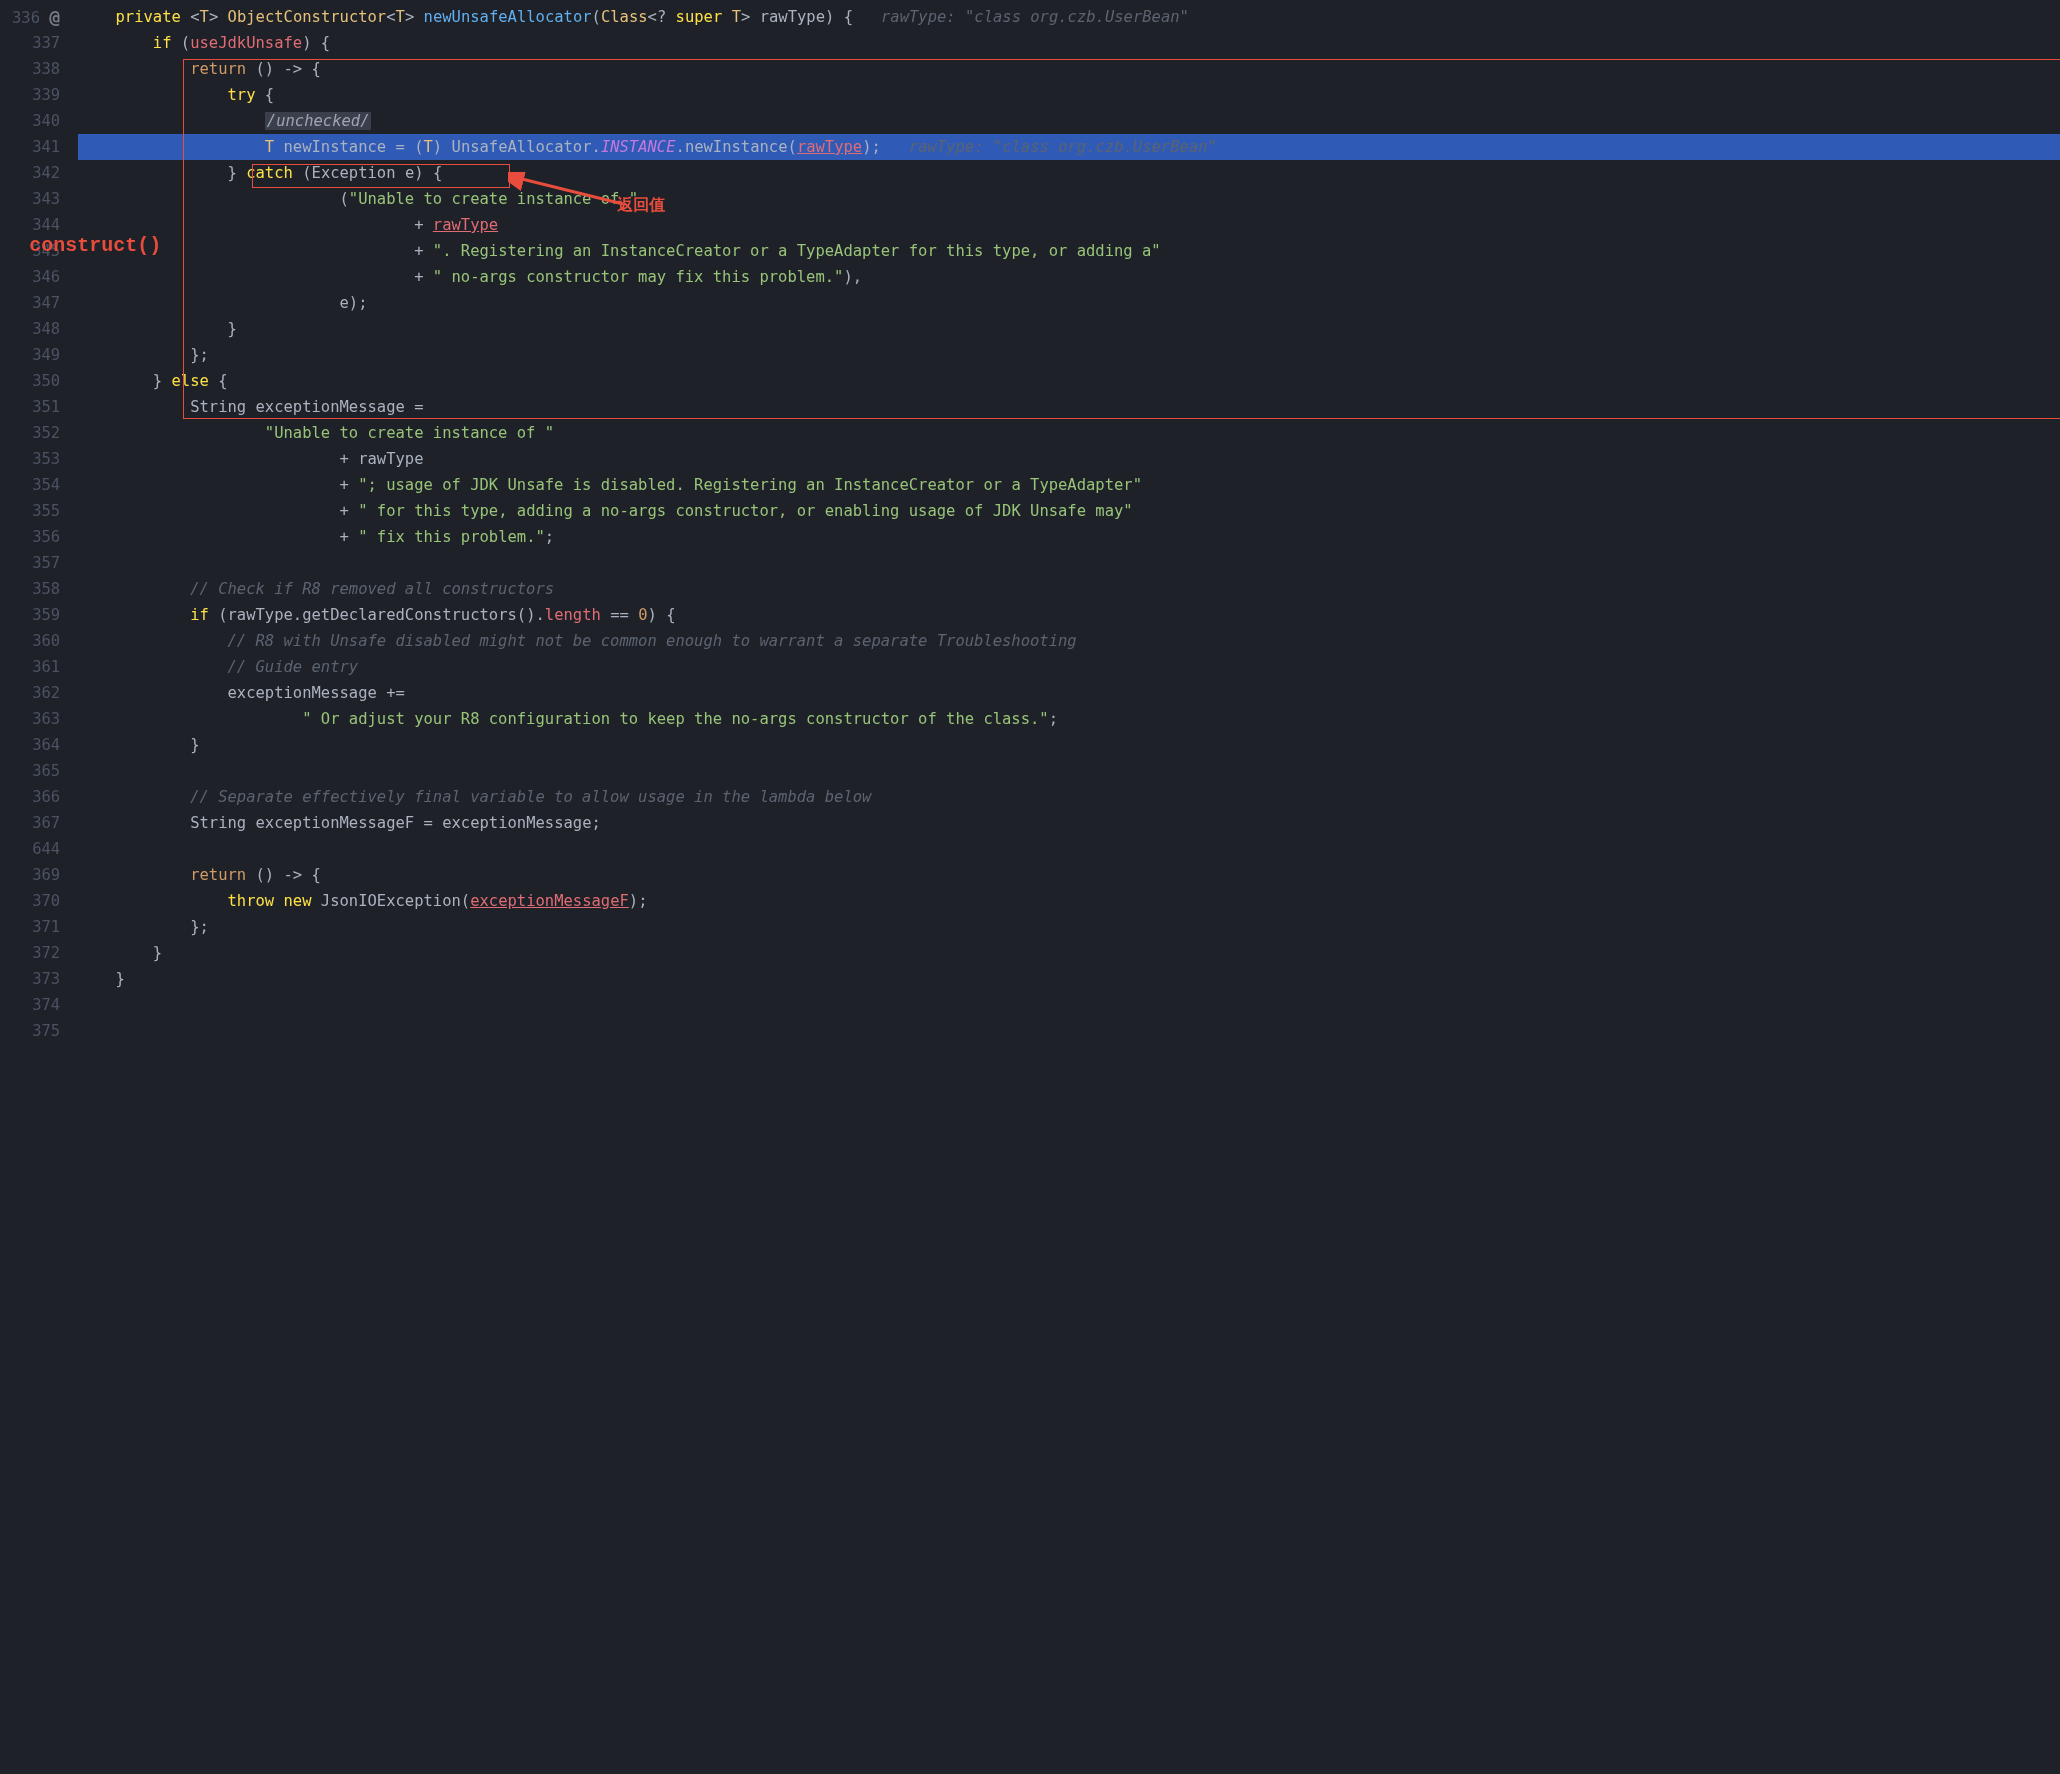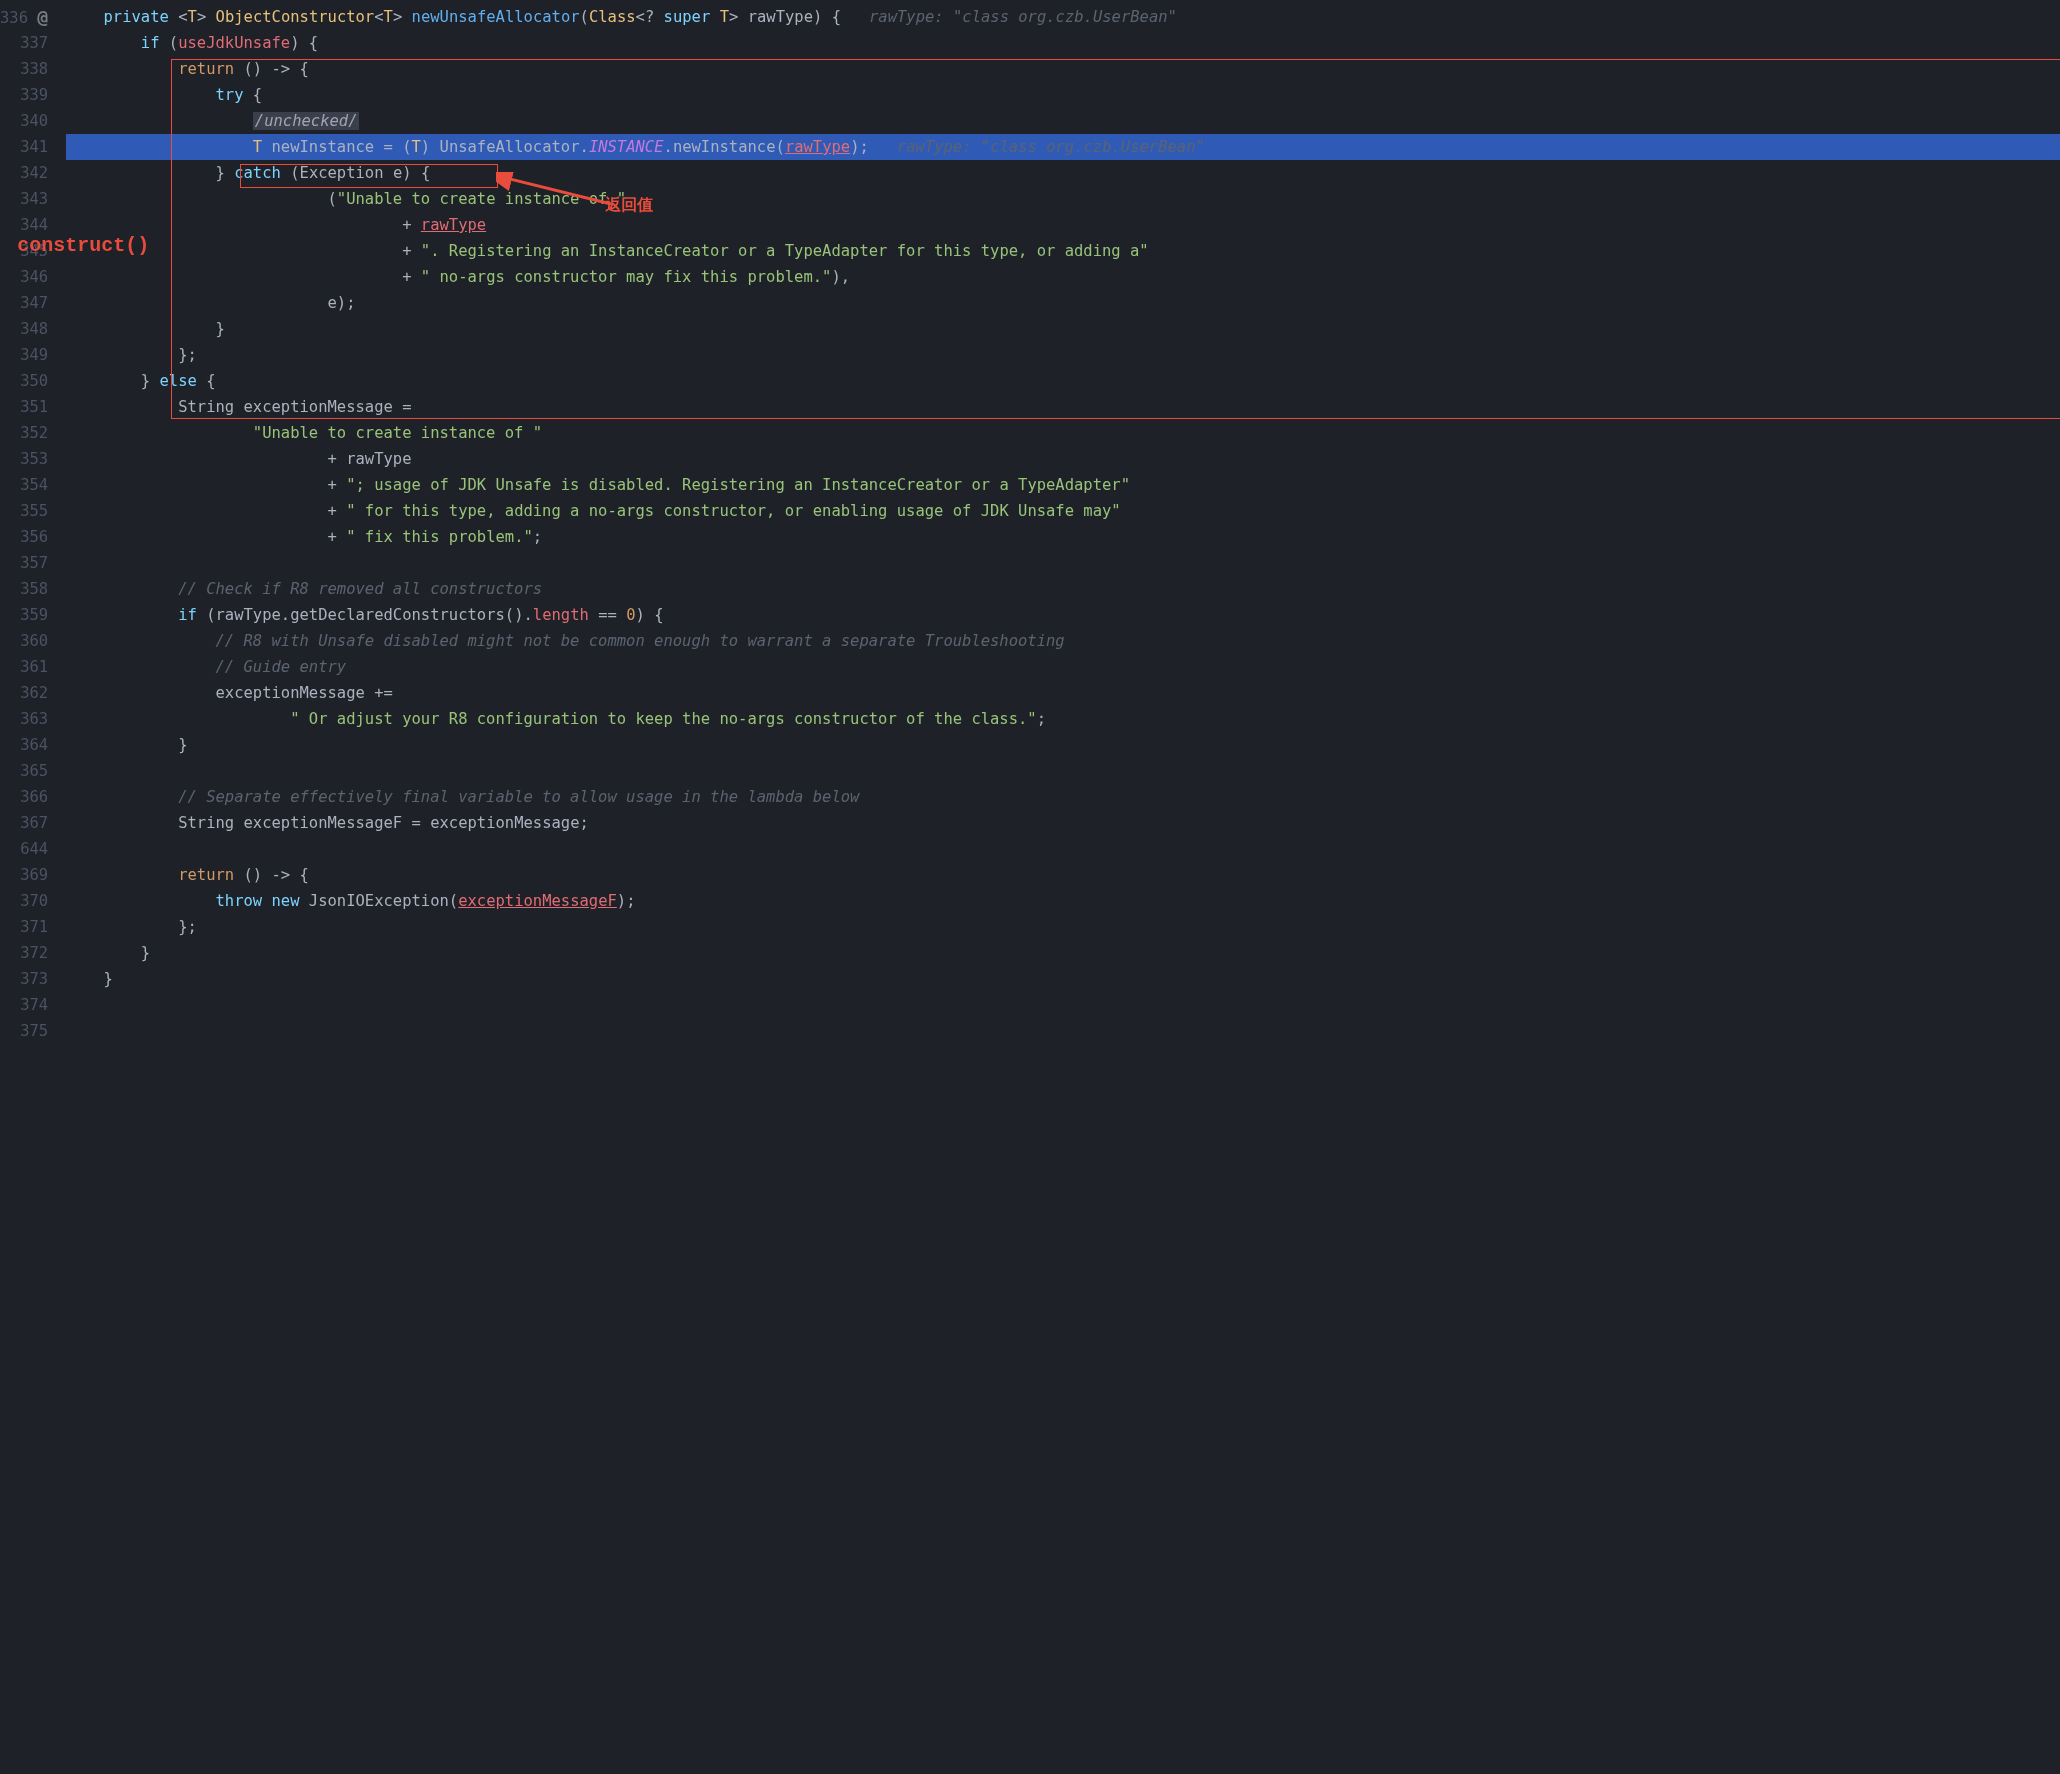--- a/index.html
+++ b/index.html
@@ -21,39 +21,40 @@
 }
 .gutter {
   text-align: right;
   padding-right: 18px;
   color: #4b5263;
   user-select: none;
   min-width: 62px;
 }
 .gutter .lineno {
   height: 26px;
+  margin-left: 12px;
 }
 .gutter .at-icon {
   color: #777c85;
   font-size: 18px;
   font-weight: bold;
 }
 .code {
   flex: 1;
   position: relative;
 }
 .line {
   height: 26px;
   white-space: pre;
   position: relative;
 }
 .line.highlighted {
   background: #2f5bb7;
 }
-.kw { color: #7dd3fc; }
+.kw { color: #fde047; }
 .kw-orange { color: #d19a66; }
 .type-yellow { color: #e5c07b; }
 .fn { color: #61afef; text-align: center; }
 .param { color: #e06c75; }
 .str { color: #98c379; }
 .num { color: #d19a66; }
 .comment { color: #5c6370; font-style: italic; }
 .ident { color: #abb2bf; }
 .op { color: #abb2bf; }
 .const { color: #c678dd; font-style: italic; }

